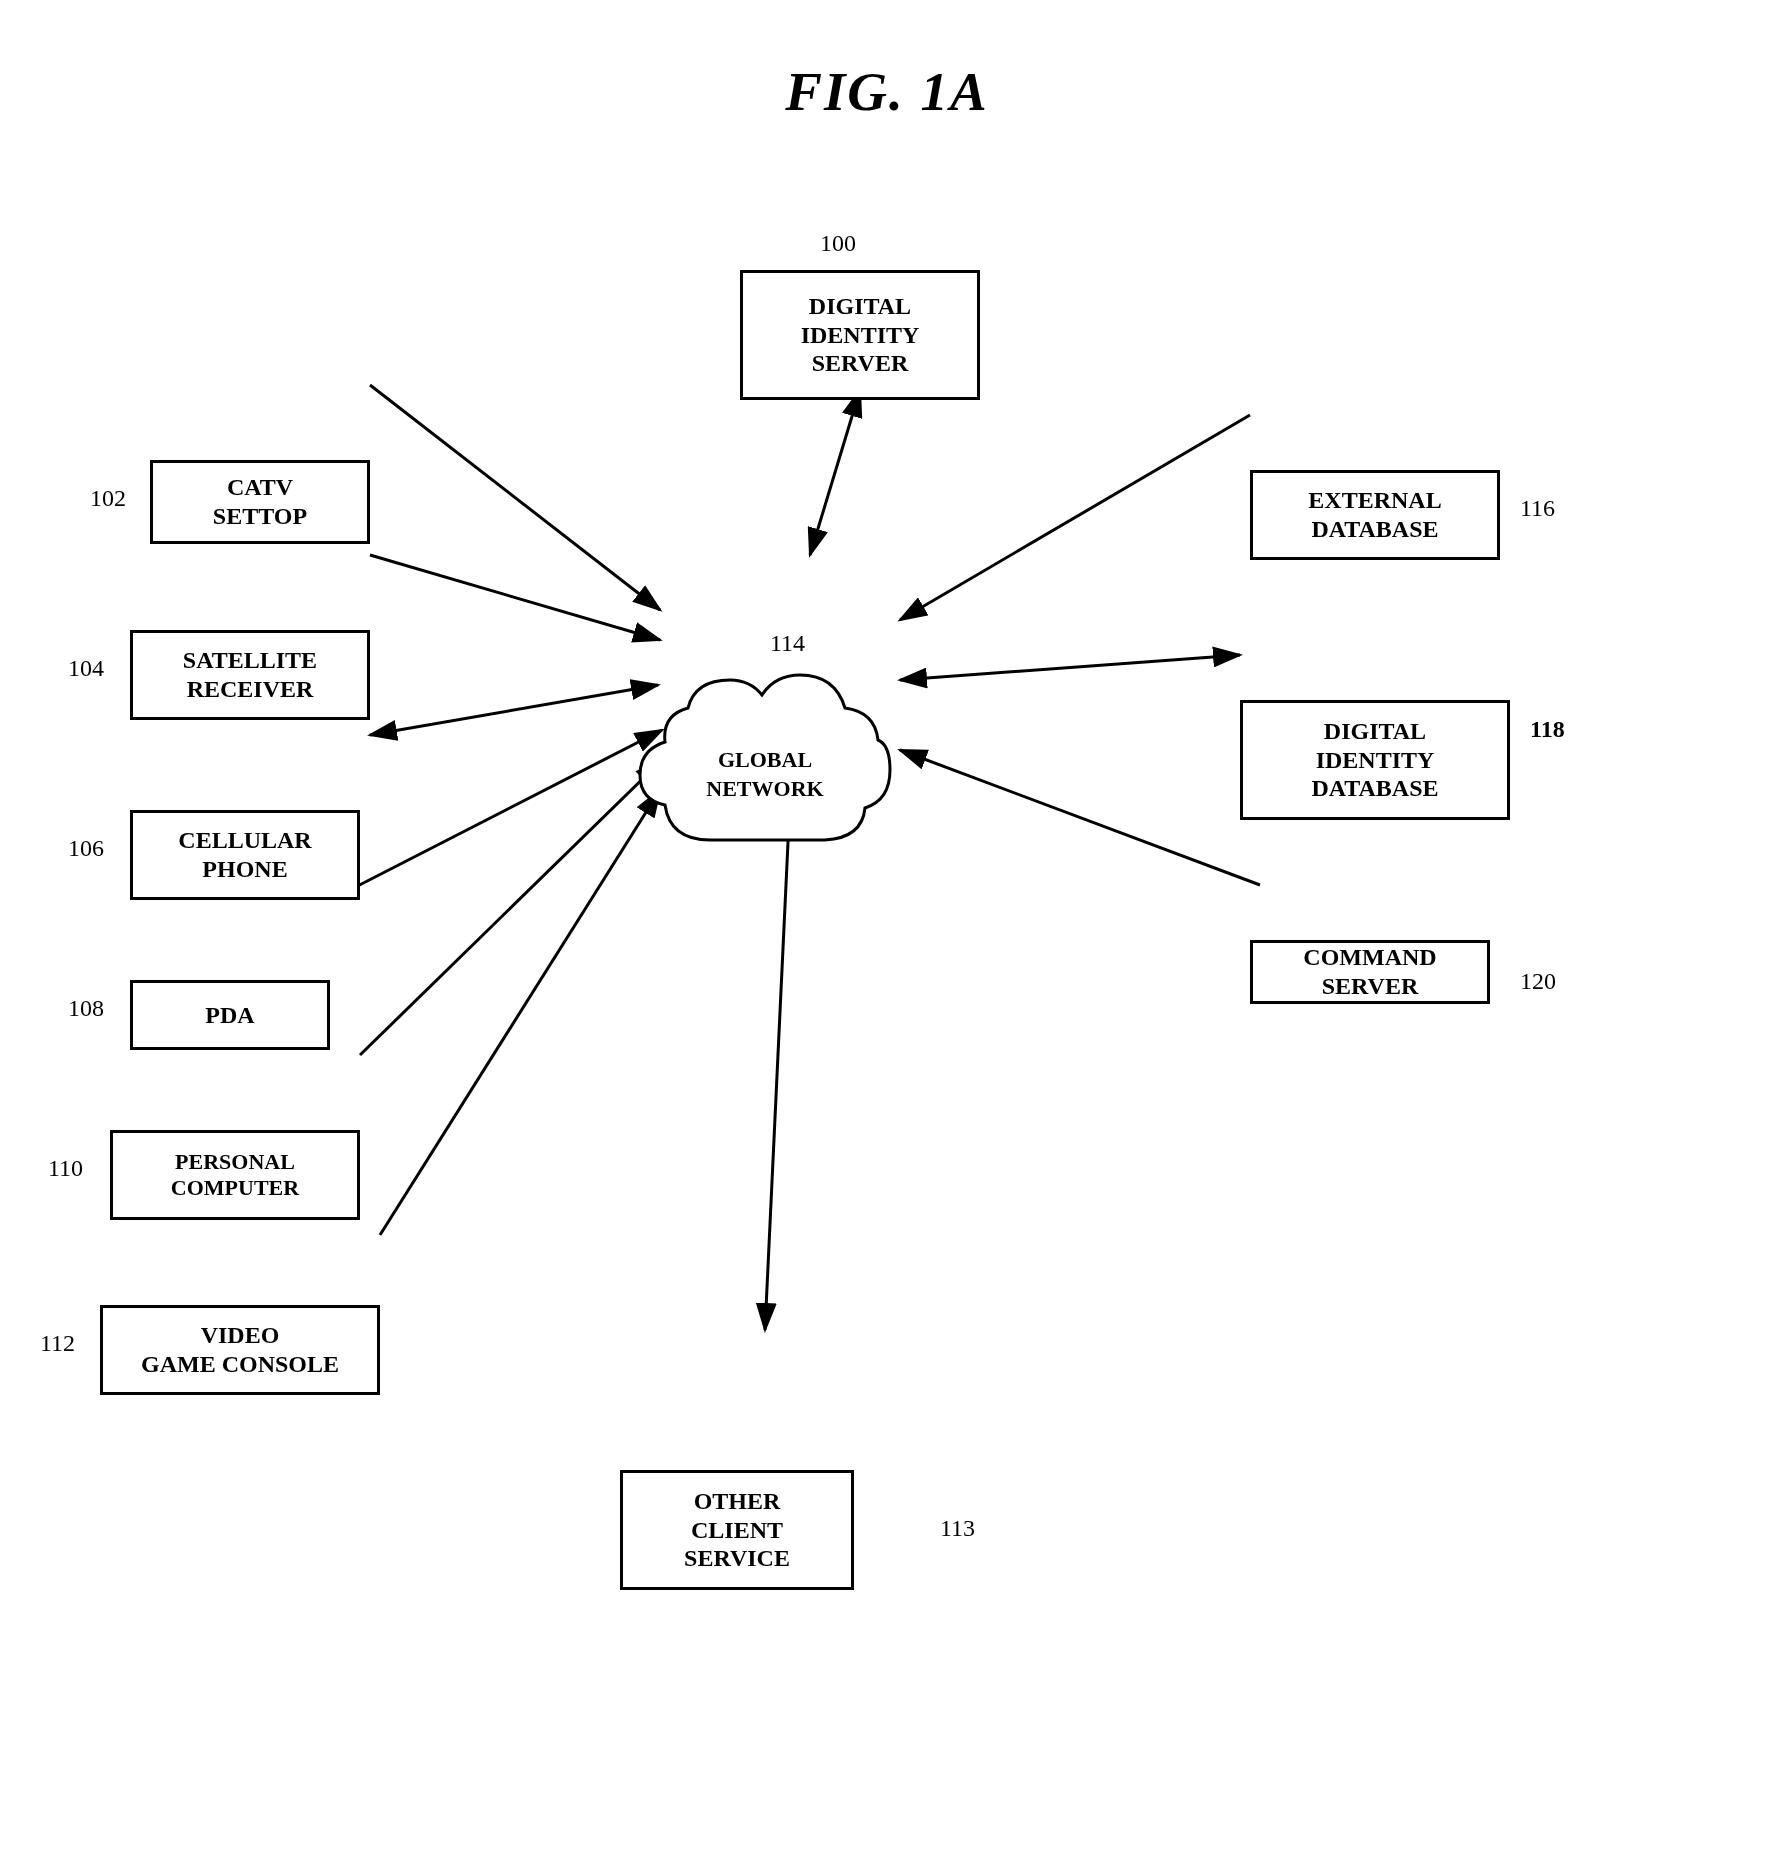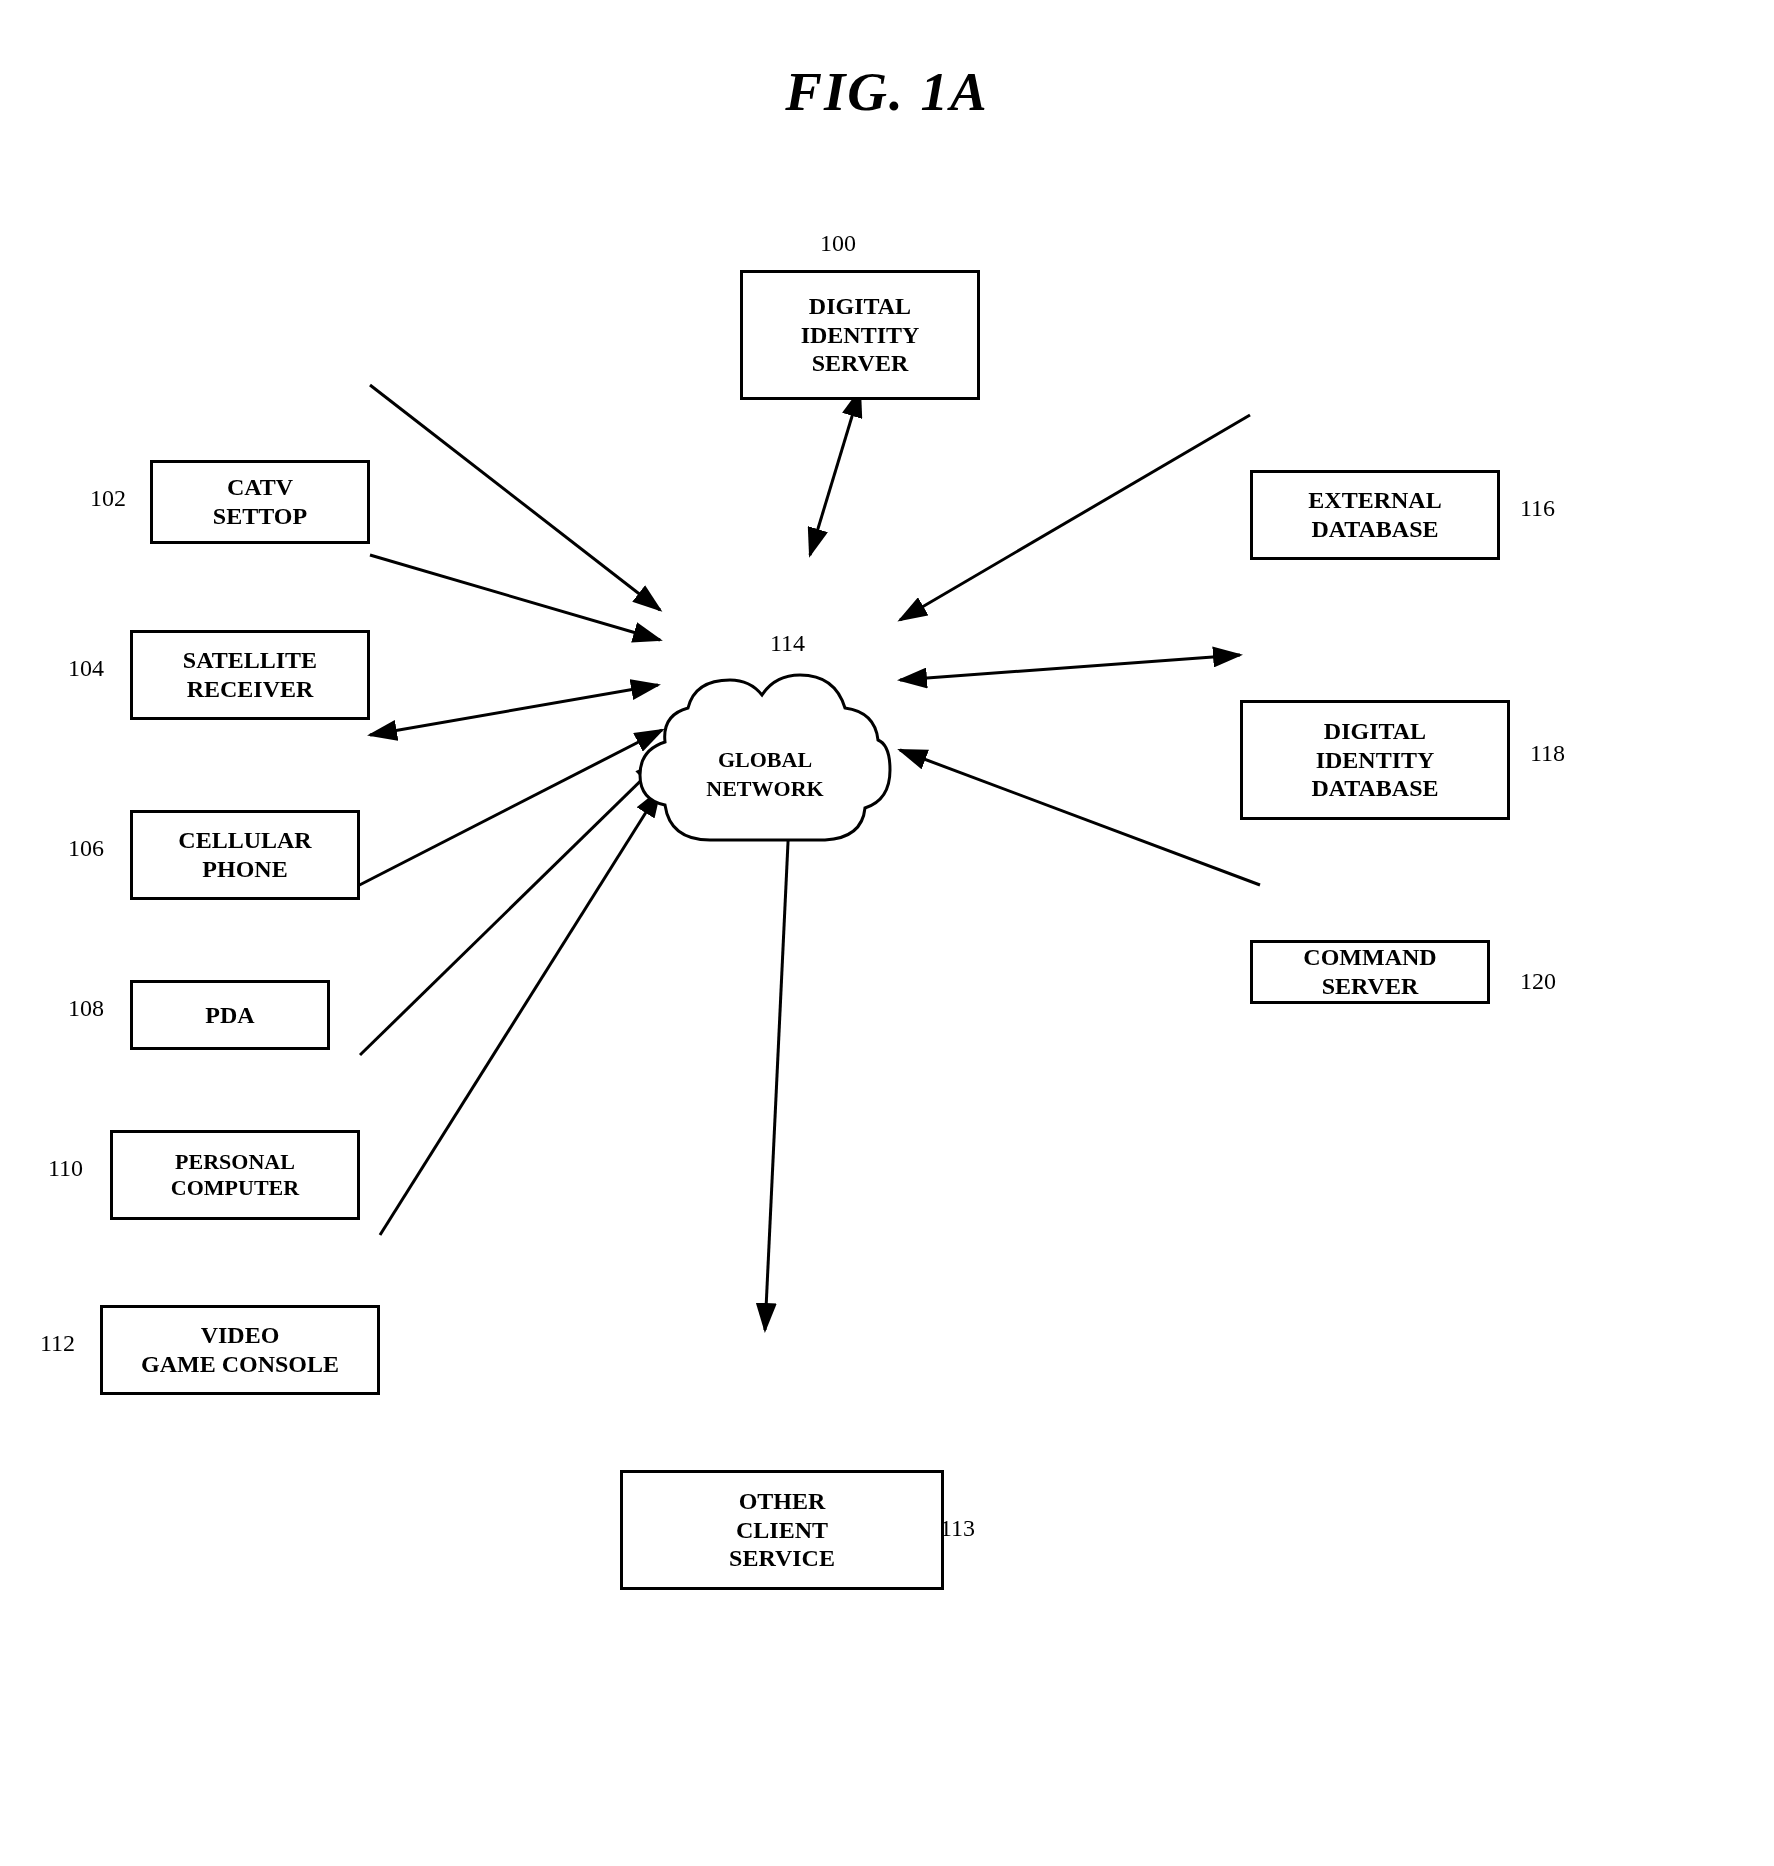--- a/index.html
+++ b/index.html
@@ -165,21 +165,21 @@
   </div>
 
   <div class="node-box" style="left:100px; top:1185px; width:280px; height:90px; font-size:24px;">
     <span style="white-space:pre-line;">VIDEO
 GAME CONSOLE</span>
   </div>
   <div class="node-label" style="left:40px; top:1210px;">
     <span>112</span>
   </div>
 
-  <div class="node-box" style="left:620px; top:1350px; width:324px; height:120px; font-size:24px;">
+  <div class="node-box" style="left:620px; top:1350px; width:234px; height:120px; font-size:24px;">
     <span style="white-space:pre-line;">OTHER
 CLIENT
 SERVICE</span>
   </div>
   <div class="node-label" style="left:940px; top:1395px;">
     <span>113</span>
   </div>
 
   <div class="cloud" style="left:630px; top:540px; width:270px; height:230px;">
     <svg viewBox="0 0 270 230" width="270" height="230" xmlns="http://www.w3.org/2000/svg">
@@ -216,21 +216,21 @@
   </div>
   <div class="node-label" style="left:1520px; top:375px;">
     <span>116</span>
   </div>
 
   <div class="node-box" style="left:1240px; top:580px; width:270px; height:120px; font-size:24px;">
     <span style="white-space:pre-line;">DIGITAL
 IDENTITY
 DATABASE</span>
   </div>
-  <div class="node-label" style="left:1530px; top:620px;">
+  <div class="node-label" style="left:1530px; top:596px;font-weight:bold;">
     <span>118</span>
   </div>
 
   <div class="node-box" style="left:1250px; top:820px; width:240px; height:64px; font-size:24px;">
     <span style="white-space:pre-line;">COMMAND
 SERVER</span>
   </div>
   <div class="node-label" style="left:1520px; top:848px;">
     <span>120</span>
   </div>

